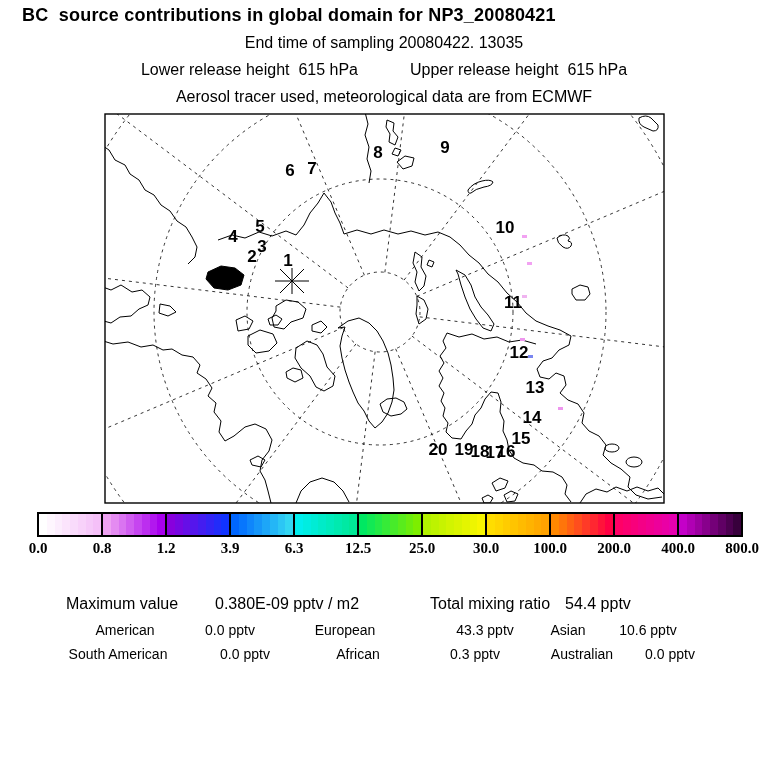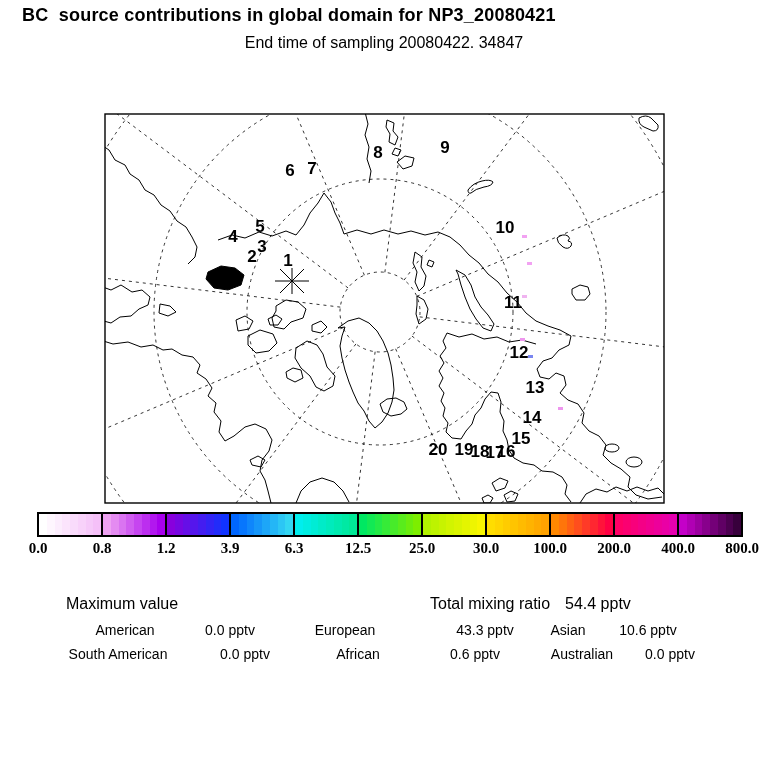--- a/index.html
+++ b/index.html
@@ -38,21 +38,28 @@
   .r2 { top:622px; }
   .r3 { top:646px; }
 </style>
 </head>
 <body>
 
 <div class="page">
 
   <div class="title">BC  source contributions in global domain for NP3_20080421</div>
   <div class="hline h2">
-    <span>End time of sampling 20080422. 34847</span>
+    <span>End time of sampling 20080422. 13035</span>
+  </div>
+  <div class="hline h3">
+    <span>Lower release height  615 hPa</span>
+    <span>Upper release height  615 hPa</span>
+  </div>
+  <div class="hline h4">
+    <span>Aerosol tracer used, meteorological data are from ECMWF</span>
   </div>
 
   <div class="map-panel">
     <svg width="570" height="397" viewBox="0 0 570 397" xmlns="http://www.w3.org/2000/svg">
       <defs>
         <clipPath id="mapclip">
             <rect x="5" y="4" width="559" height="389"></rect>
           </clipPath>
       </defs>
       <rect x="5" y="4" width="559" height="389" fill="#ffffff" stroke="#000" stroke-width="1.4"></rect>
@@ -259,29 +266,30 @@
       <span class="cb-tick" style="left: 320px;">12.5</span>
       <span class="cb-tick" style="left: 384px;">25.0</span>
       <span class="cb-tick" style="left: 448px;">30.0</span>
       <span class="cb-tick" style="left: 512px;">100.0</span>
       <span class="cb-tick" style="left: 576px;">200.0</span>
       <span class="cb-tick" style="left: 640px;">400.0</span>
       <span class="cb-tick" style="left: 704px;">800.0</span>
     </div>
 
   <div class="stat r1" style="left:66px">Maximum value</div>
+  <div class="stat r1" style="left:215px">0.380E-09 pptv / m2</div>
   <div class="stat r1" style="left:430px">Total mixing ratio</div>
   <div class="stat r1" style="left:565px">54.4 pptv</div>
 
   <div class="stat-sm r2" style="left:125px">American</div>
   <div class="stat-sm r2" style="left:230px">0.0 pptv</div>
   <div class="stat-sm r2" style="left:345px">European</div>
   <div class="stat-sm r2" style="left:485px">43.3 pptv</div>
   <div class="stat-sm r2" style="left:568px">Asian</div>
   <div class="stat-sm r2" style="left:648px">10.6 pptv</div>
 
   <div class="stat-sm r3" style="left:118px">South American</div>
   <div class="stat-sm r3" style="left:245px">0.0 pptv</div>
   <div class="stat-sm r3" style="left:358px">African</div>
-  <div class="stat-sm r3" style="left:475px">0.6 pptv</div>
+  <div class="stat-sm r3" style="left:475px">0.3 pptv</div>
   <div class="stat-sm r3" style="left:582px">Australian</div>
   <div class="stat-sm r3" style="left:670px">0.0 pptv</div>
 </div>
 
 </body></html>

